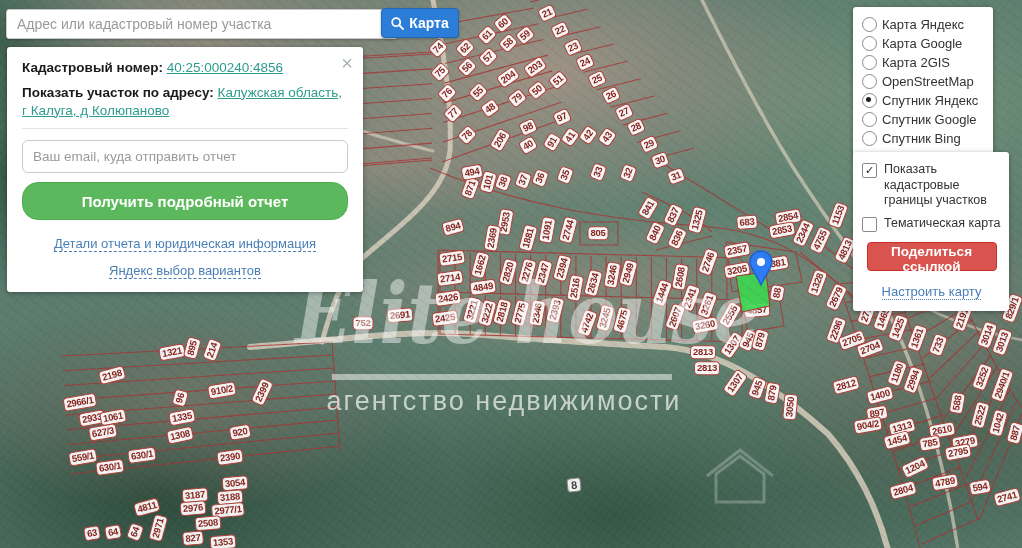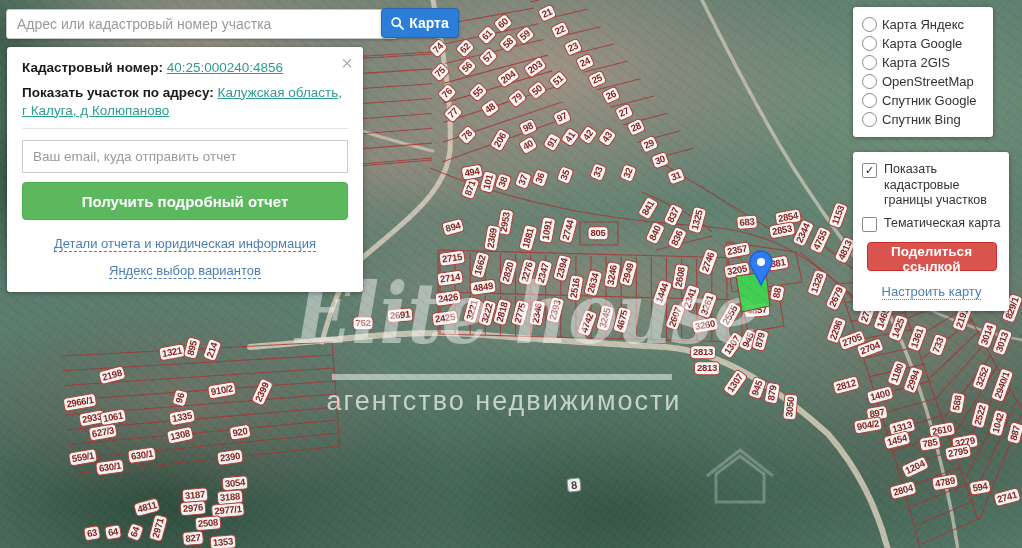--- a/index.html
+++ b/index.html
@@ -55,24 +55,24 @@
     justify-content:center;gap:5px;box-shadow:0 1px 3px rgba(0,0,0,.25);}
   
   .panel{position:absolute;background:#fff;border-radius:3px;box-shadow:0 1px 5px rgba(0,0,0,.35);z-index:10;}
   .info{left:7px;top:47px;width:326px;padding:12px 15px 12px;font-size:13.5px;color:#333;line-height:1.32;}
   .info p{margin:0 0 7px;}
   .info b{color:#1a1a1a;}
   a.teal{color:#2e9c8e;text-decoration:underline;cursor:pointer;}
   a.dashed{color:#4a7fb5;text-decoration:none;border-bottom:1px dashed #4a7fb5;cursor:pointer;font-size:13px;}
   .close{position:absolute;right:10px;top:6px;font-size:20px;color:#a9b4b4;cursor:pointer;line-height:20px;}
   .info hr{border:none;border-top:1px solid #e4e4e4;margin:9px 0;}
-  .email{width:100%;box-sizing:border-box;height:33px;border:1px solid #ccc;border-radius:0;
+  .email{width:100%;box-sizing:border-box;height:33px;border:1px solid #ccc;border-radius:6px;
     padding:0 10px;font-size:13.5px;font-family:inherit;color:#737373;margin:2px 0 9px;}
   .email::placeholder{color:#9a9a9a;}
-  .green-btn{width:100%;height:38px;background:#5cb85c;border:1px solid #4cae4c;border-radius:4px;
+  .green-btn{width:100%;height:38px;background:#5cb85c;border:1px solid #4cae4c;border-radius:16px;
     color:#fff;font-size:15px;font-weight:bold;font-family:inherit;cursor:pointer;margin-bottom:6px;}
   .center-link{text-align:center;margin-top:9px;}
   
   .layers{left:853px;top:7px;width:140px;padding:8px 6px 8px 9px;box-sizing:border-box;}
   .opt-row{display:flex;align-items:center;gap:5px;height:19px;font-size:13px;color:#333;cursor:pointer;}
   .radio{width:13px;height:13px;border:1px solid #8a8a8a;border-radius:50%;background:#fff;
     position:relative;flex:0 0 auto;}
   .radio.on::after{content:"";position:absolute;left:3px;top:3px;width:5px;height:5px;
     border-radius:50%;background:#222;}
   .opts{left:853px;top:152px;width:156px;padding:10px 8px 9px 9px;box-sizing:border-box;}
@@ -482,20 +482,24 @@
         </div>
         <div class="opt-row">
           <span class="radio"></span>
           <span>Карта 2GIS</span>
         </div>
         <div class="opt-row">
           <span class="radio"></span>
           <span>OpenStreetMap</span>
         </div>
         <div class="opt-row">
+          <span class="radio on"></span>
+          <span>Спутник Яндекс</span>
+        </div>
+        <div class="opt-row">
           <span class="radio"></span>
           <span>Спутник Google</span>
         </div>
         <div class="opt-row">
           <span class="radio"></span>
           <span>Спутник Bing</span>
         </div>
       </div>
   </div>
 

